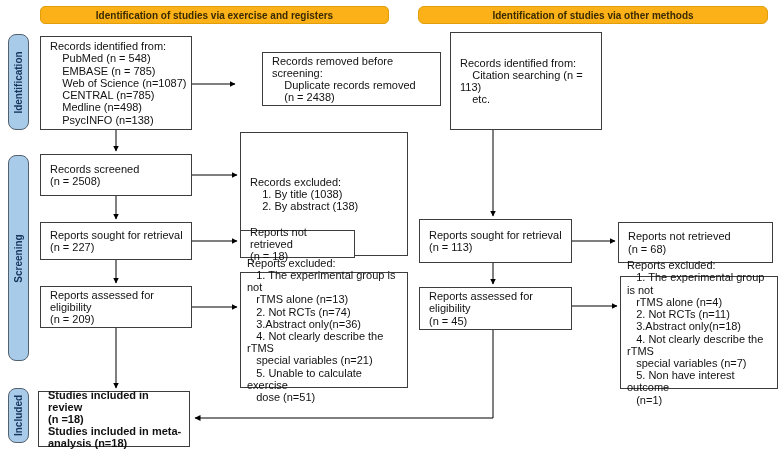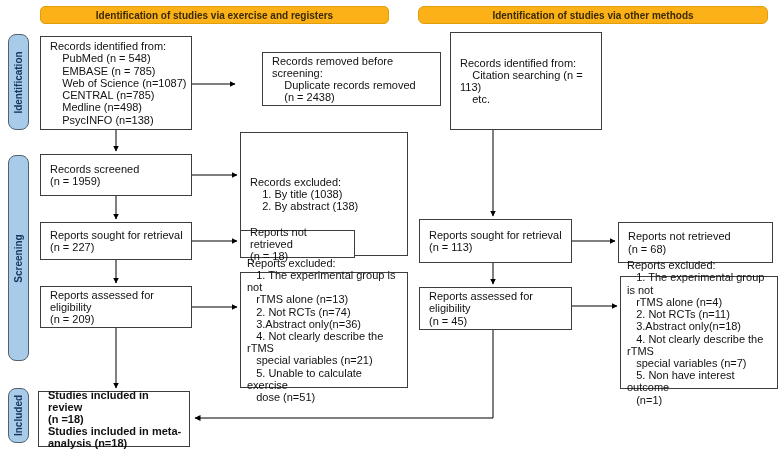--- a/index.html
+++ b/index.html
@@ -83,21 +83,21 @@
 
   <div class="box" style="left:238px;top:52px;width:179px;height:54px;margin-left:24px;">
     <span>Records removed before
 screening:
     Duplicate records removed
     (n = 2438)</span>
   </div>
 
   <div class="box" style="left:40px;top:154px;width:152px;height:42px;">
     <span>Records screened
-(n = 1959)</span>
+(n = 2508)</span>
   </div>
 
   <div class="box" style="left:240px;top:132px;width:168px;height:124px;">
     <span>Records excluded:
     1. By title (1038)
     2. By abstract (138)</span>
   </div>
 
   <div class="box" style="left:40px;top:222px;width:152px;height:38px;">
     <span>Reports sought for retrieval

